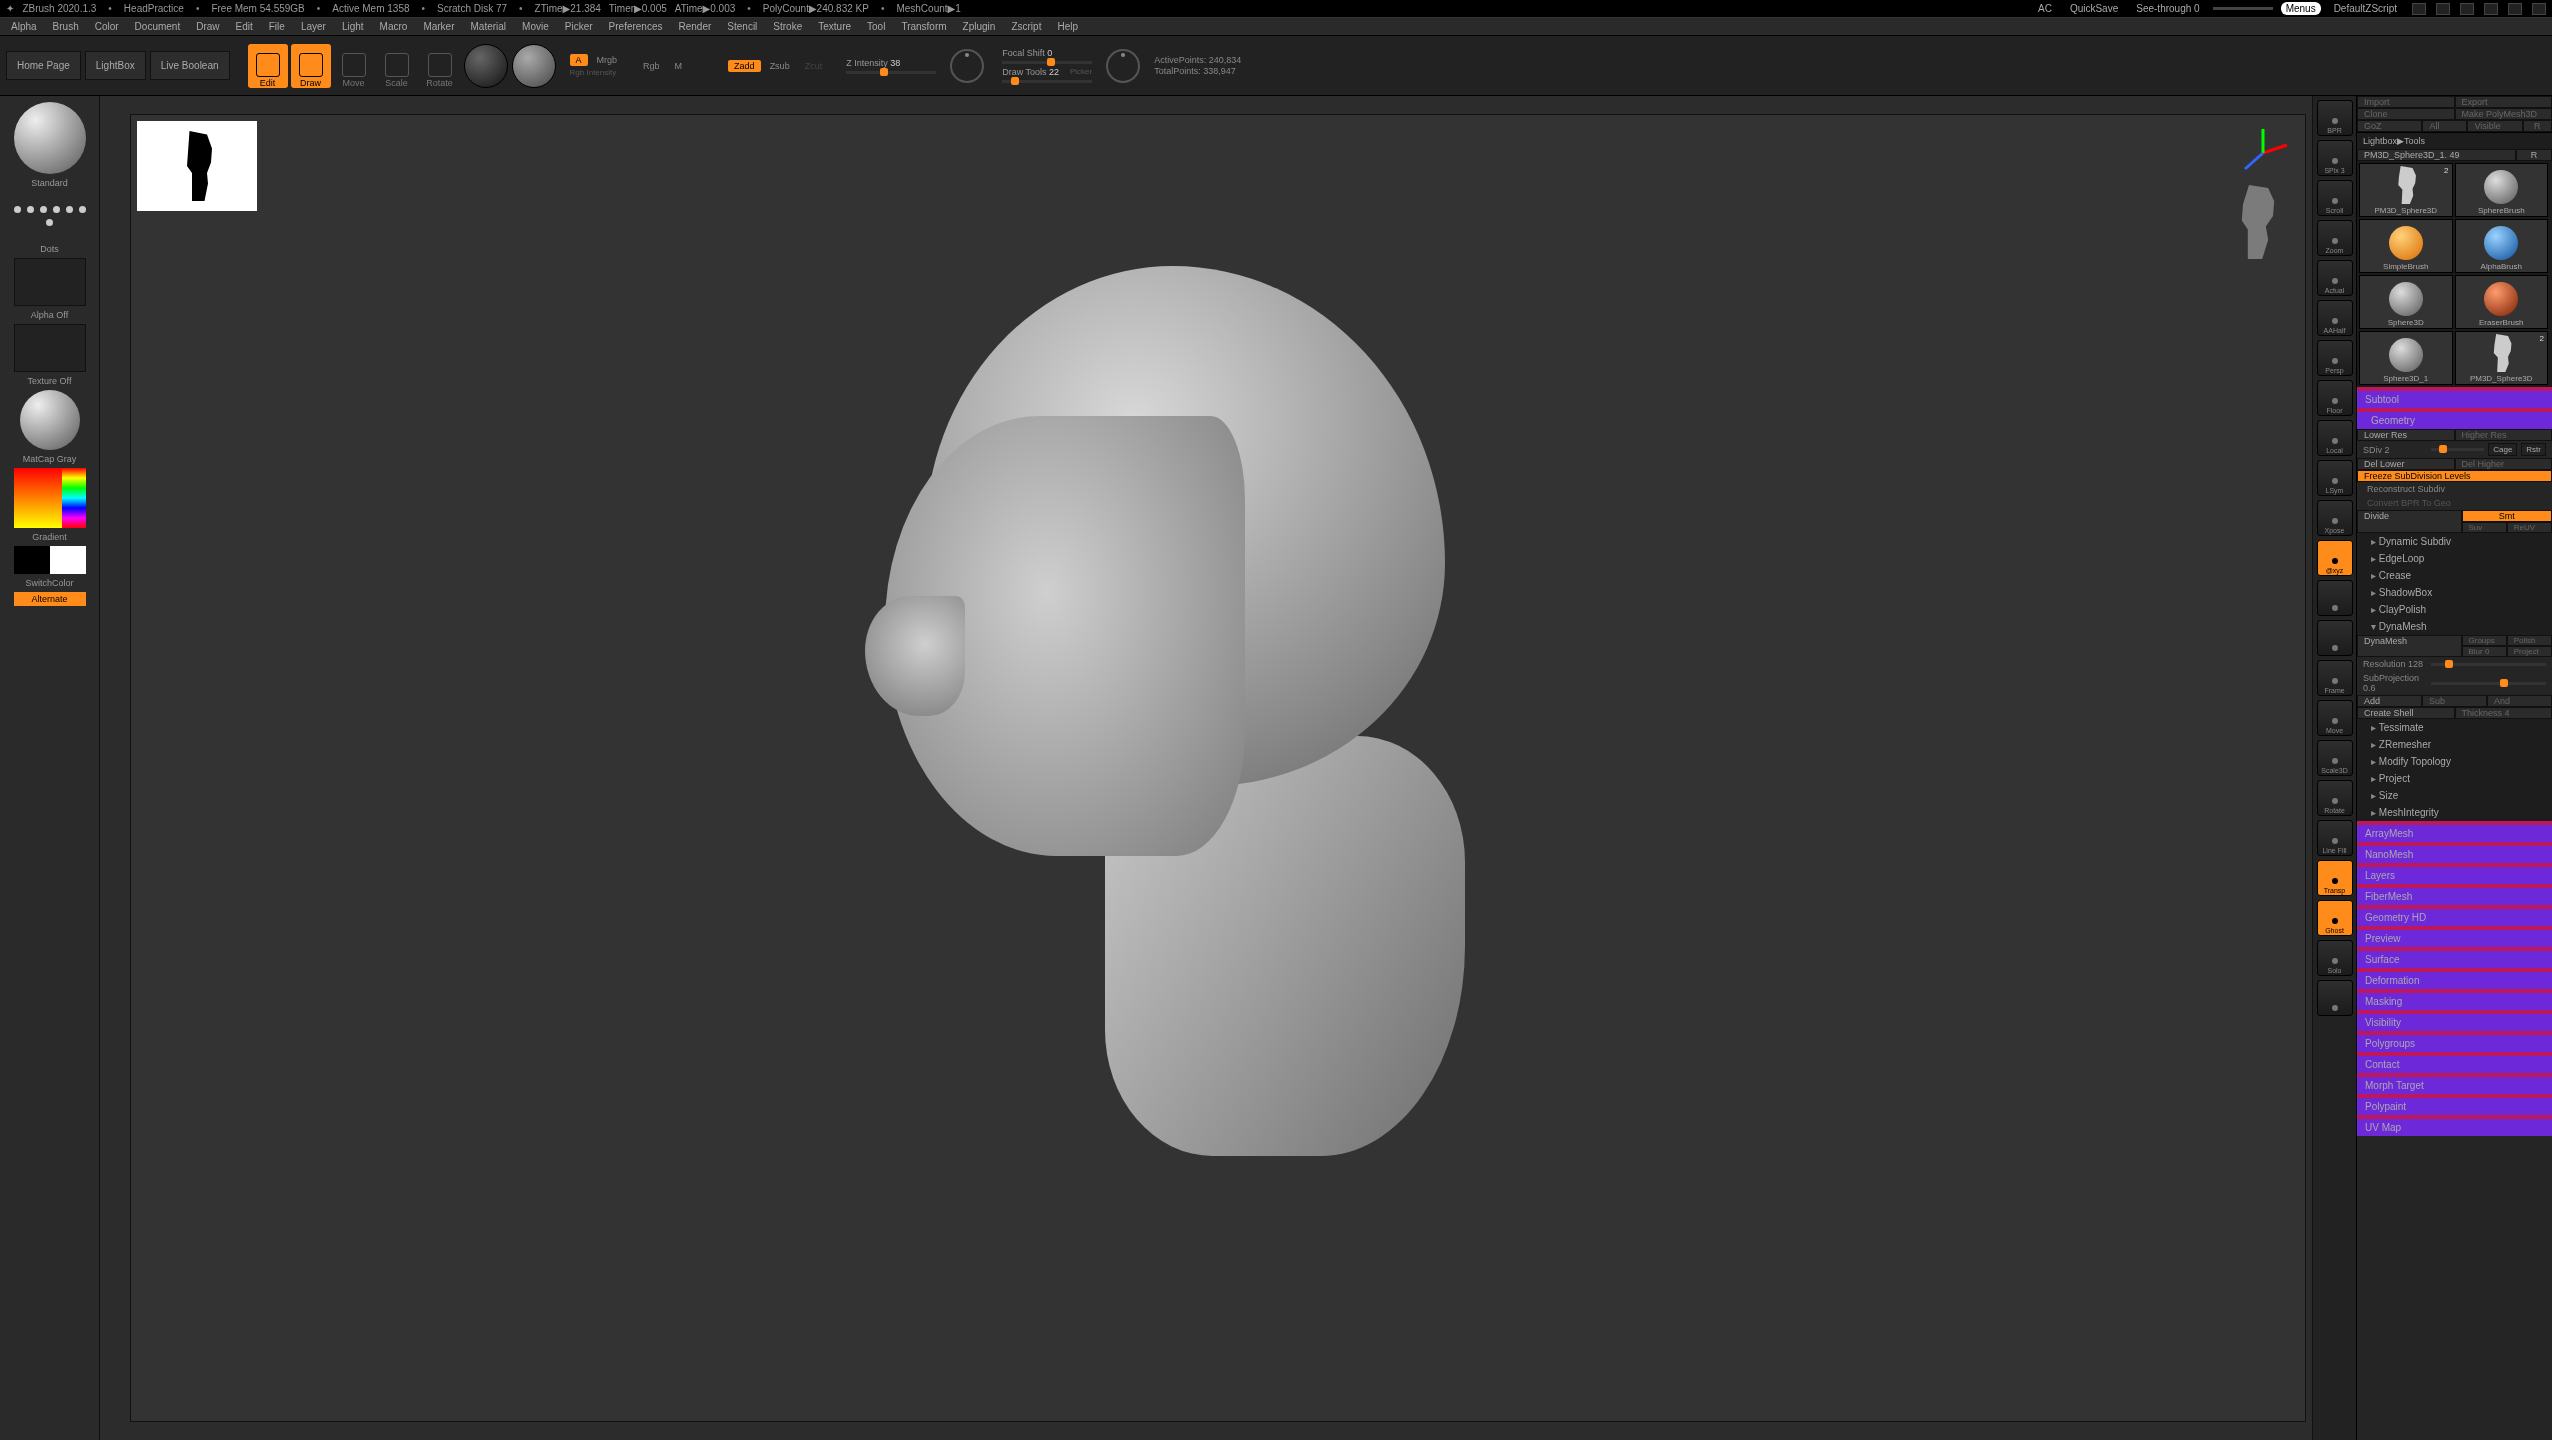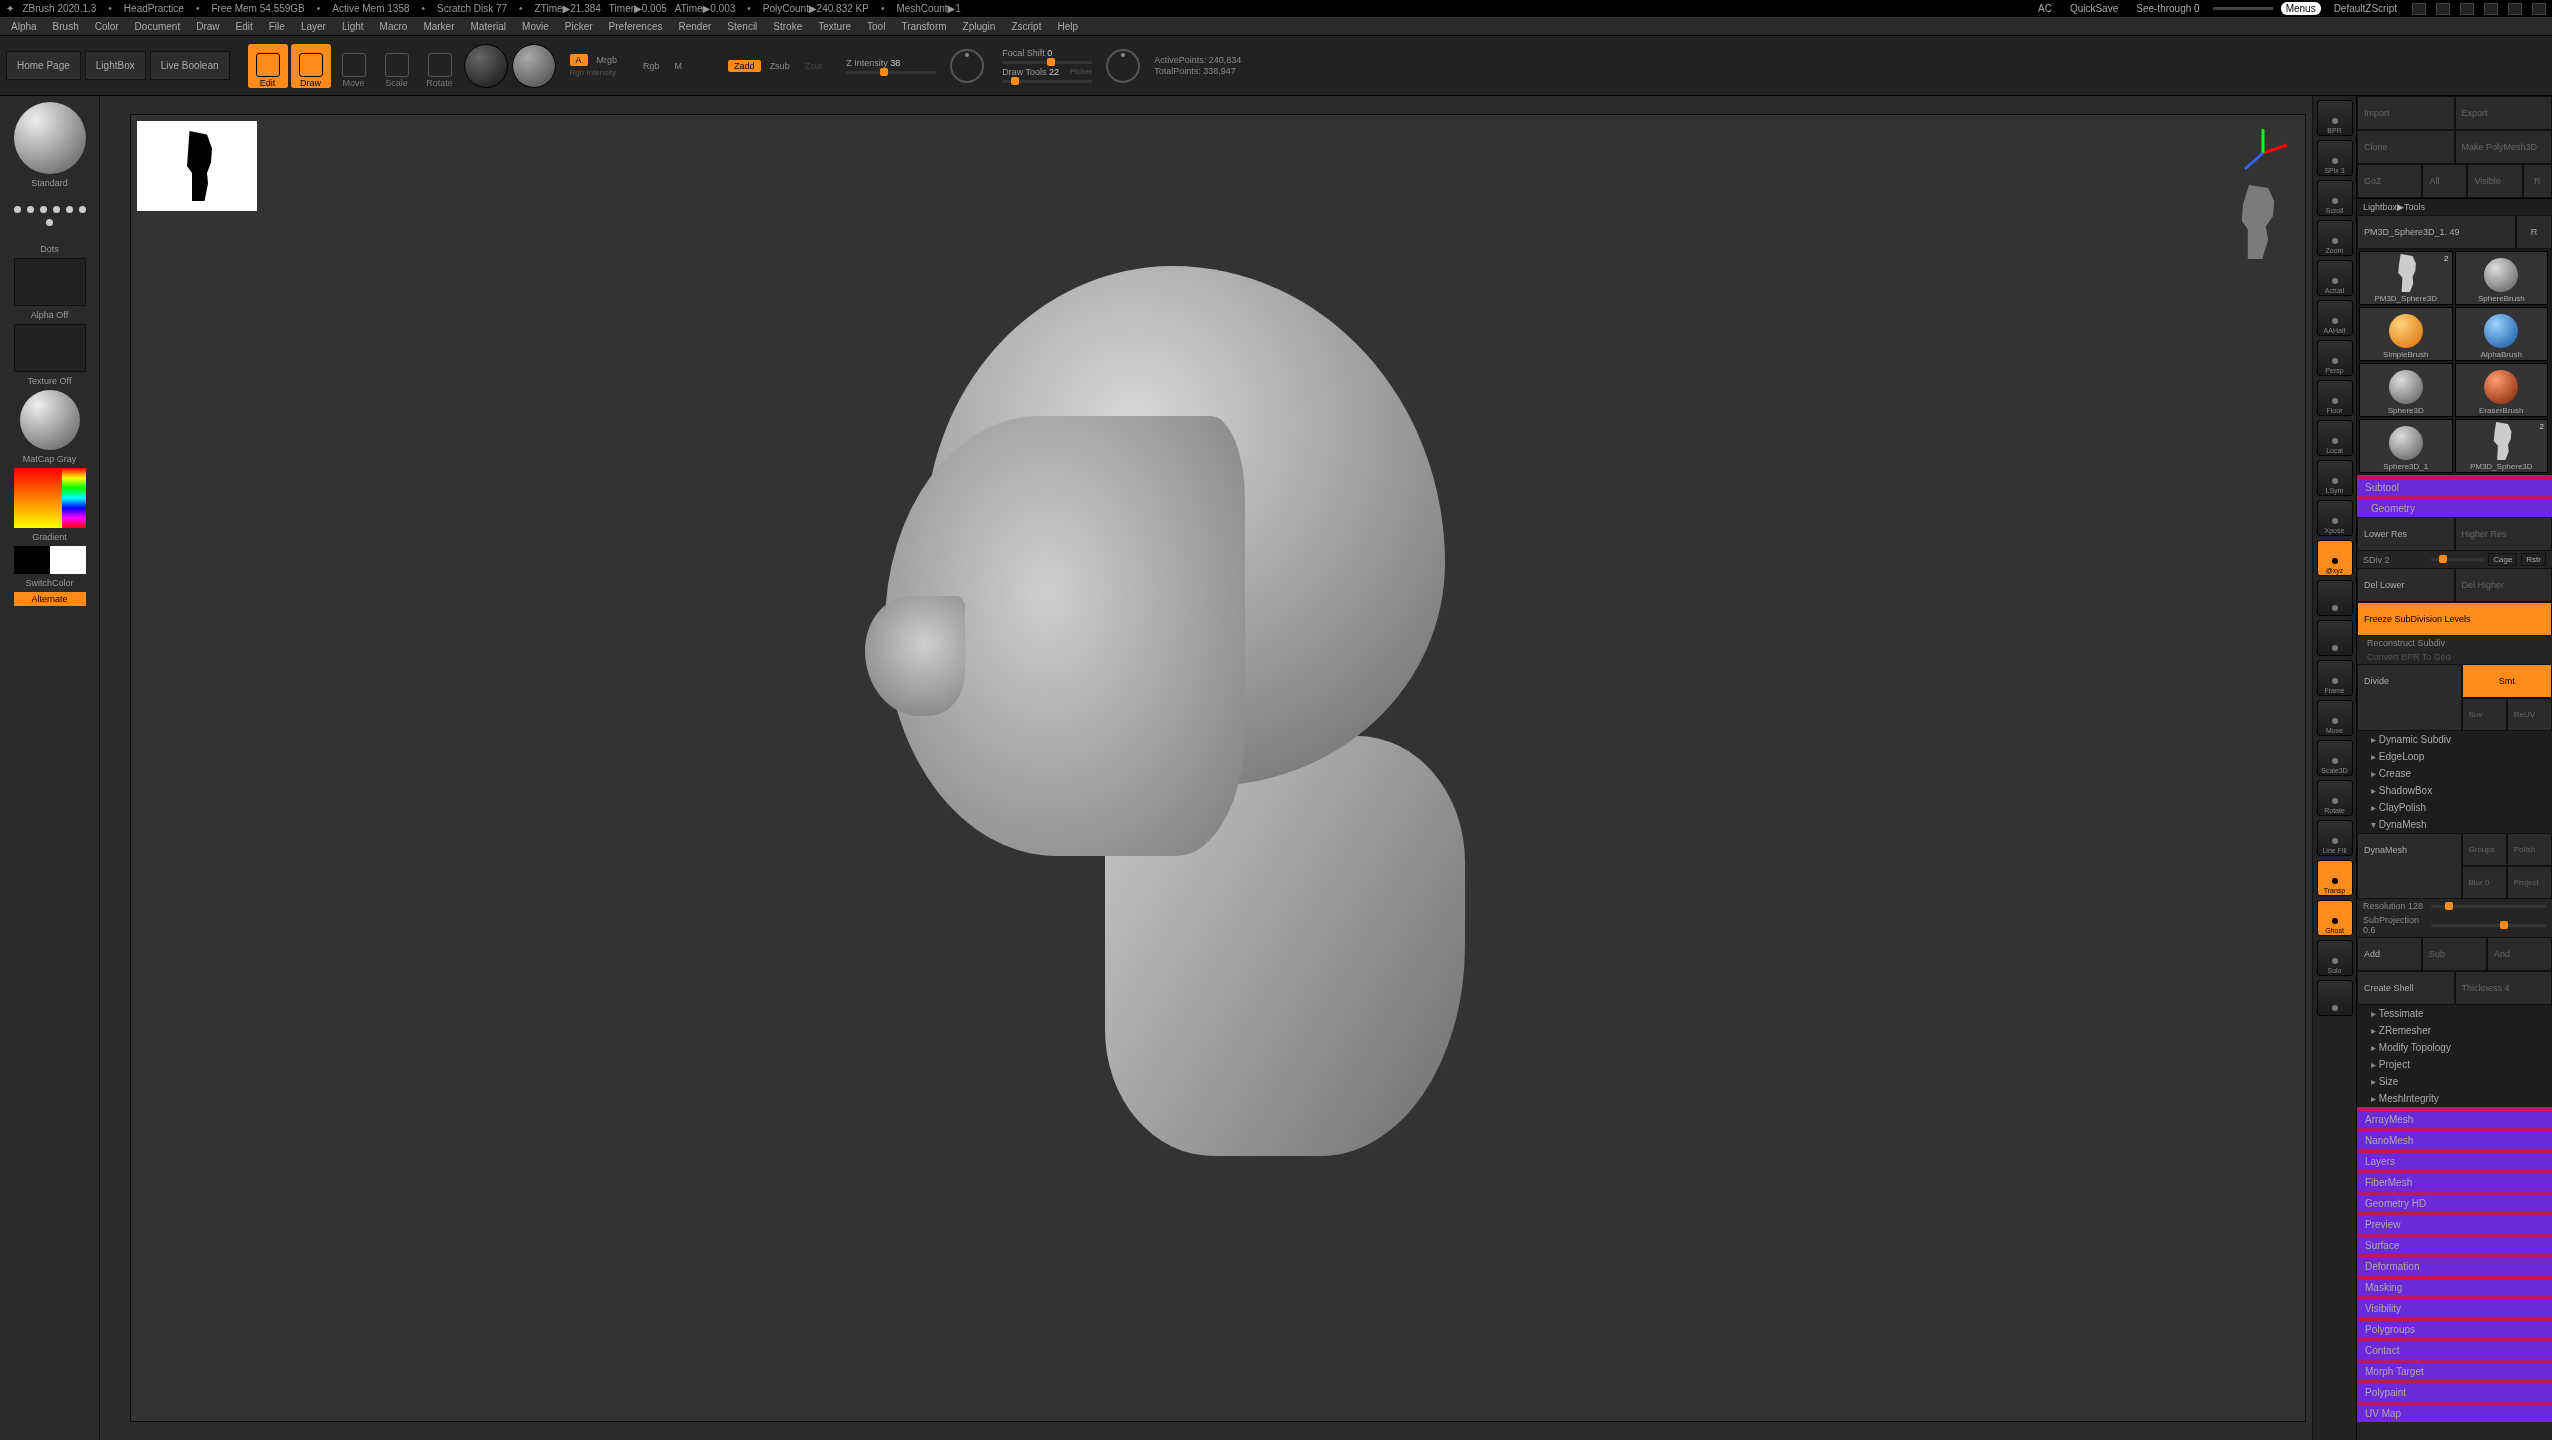--- a/index.html
+++ b/index.html
@@ -77,21 +77,21 @@
 
 .vstrip { position:absolute; right:0; top:0; bottom:0; width:44px; background:#222; display:flex; flex-direction:column; align-items:center; padding:4px 0; gap:4px; border-left:1px solid #111; }
 .vstrip .vs { width:36px; height:36px; background:linear-gradient(#2e2e2e,#1b1b1b); border:1px solid #000; border-radius:3px; display:flex; flex-direction:column; align-items:center; justify-content:flex-end; font-size:7px; color:#888; padding-bottom:1px; }
 .vstrip .vs.on { background:#ff8c1a; color:#000; }
 .vstrip .vs .dot { width:6px; height:6px; background:#777; border-radius:50%; margin-bottom:3px; }
 .vstrip .vs.on .dot { background:#000; }
 
 
 .right-panel { width:196px; background:#252525; border-left:1px solid #000; display:flex; flex-direction:column; font-size:10px; color:#aaa; }
 .right-panel .row2 { display:flex; }
-.right-panel .cell { flex:1; padding:11px 6px; background:#2b2b2b; border:1px solid #111; cursor:pointer; text-align:left; font-size:9px; }
+.right-panel .cell { flex:1; padding:0 6px; background:#2b2b2b; border:1px solid #111; cursor:pointer; text-align:left; font-size:9px; }
 .right-panel .cell.dim { color:#666; }
 .right-panel .cell.on { background:#ff8c1a; color:#000; }
 .right-panel .hdr { padding:3px 6px; background:#1d1d1d; font-size:9px; border-top:1px solid #000; }
 .right-panel .thumbgrid { display:flex; flex-wrap:wrap; padding:2px; gap:2px; background:#1a1a1a; }
 .right-panel .thumbgrid .t { width:calc(50% - 2px); height:54px; background:#333; border:1px solid #000; display:flex; flex-direction:column; align-items:center; justify-content:flex-end; font-size:8px; padding-bottom:1px; position:relative; }
 .right-panel .thumbgrid .t .ball { width:34px; height:34px; border-radius:50%; background:radial-gradient(circle at 35% 30%,#ddd,#555); margin-bottom:2px; }
 .right-panel .thumbgrid .t .ball.org { background:radial-gradient(circle at 35% 30%,#ffd27a,#d96a00); }
 .right-panel .thumbgrid .t .ball.blu { background:radial-gradient(circle at 35% 30%,#9bd3ff,#0a4d9b); }
 .right-panel .thumbgrid .t .ball.red { background:radial-gradient(circle at 35% 30%,#ff9b6e,#7a1e00); }
 .right-panel .thumbgrid .t .hd { width:34px; height:38px; background:#ccc; clip-path:polygon(35% 0,70% 5%,80% 25%,78% 45%,70% 60%,72% 78%,62% 100%,38% 100%,40% 62%,28% 50%,30% 28%); margin-bottom:2px; }

